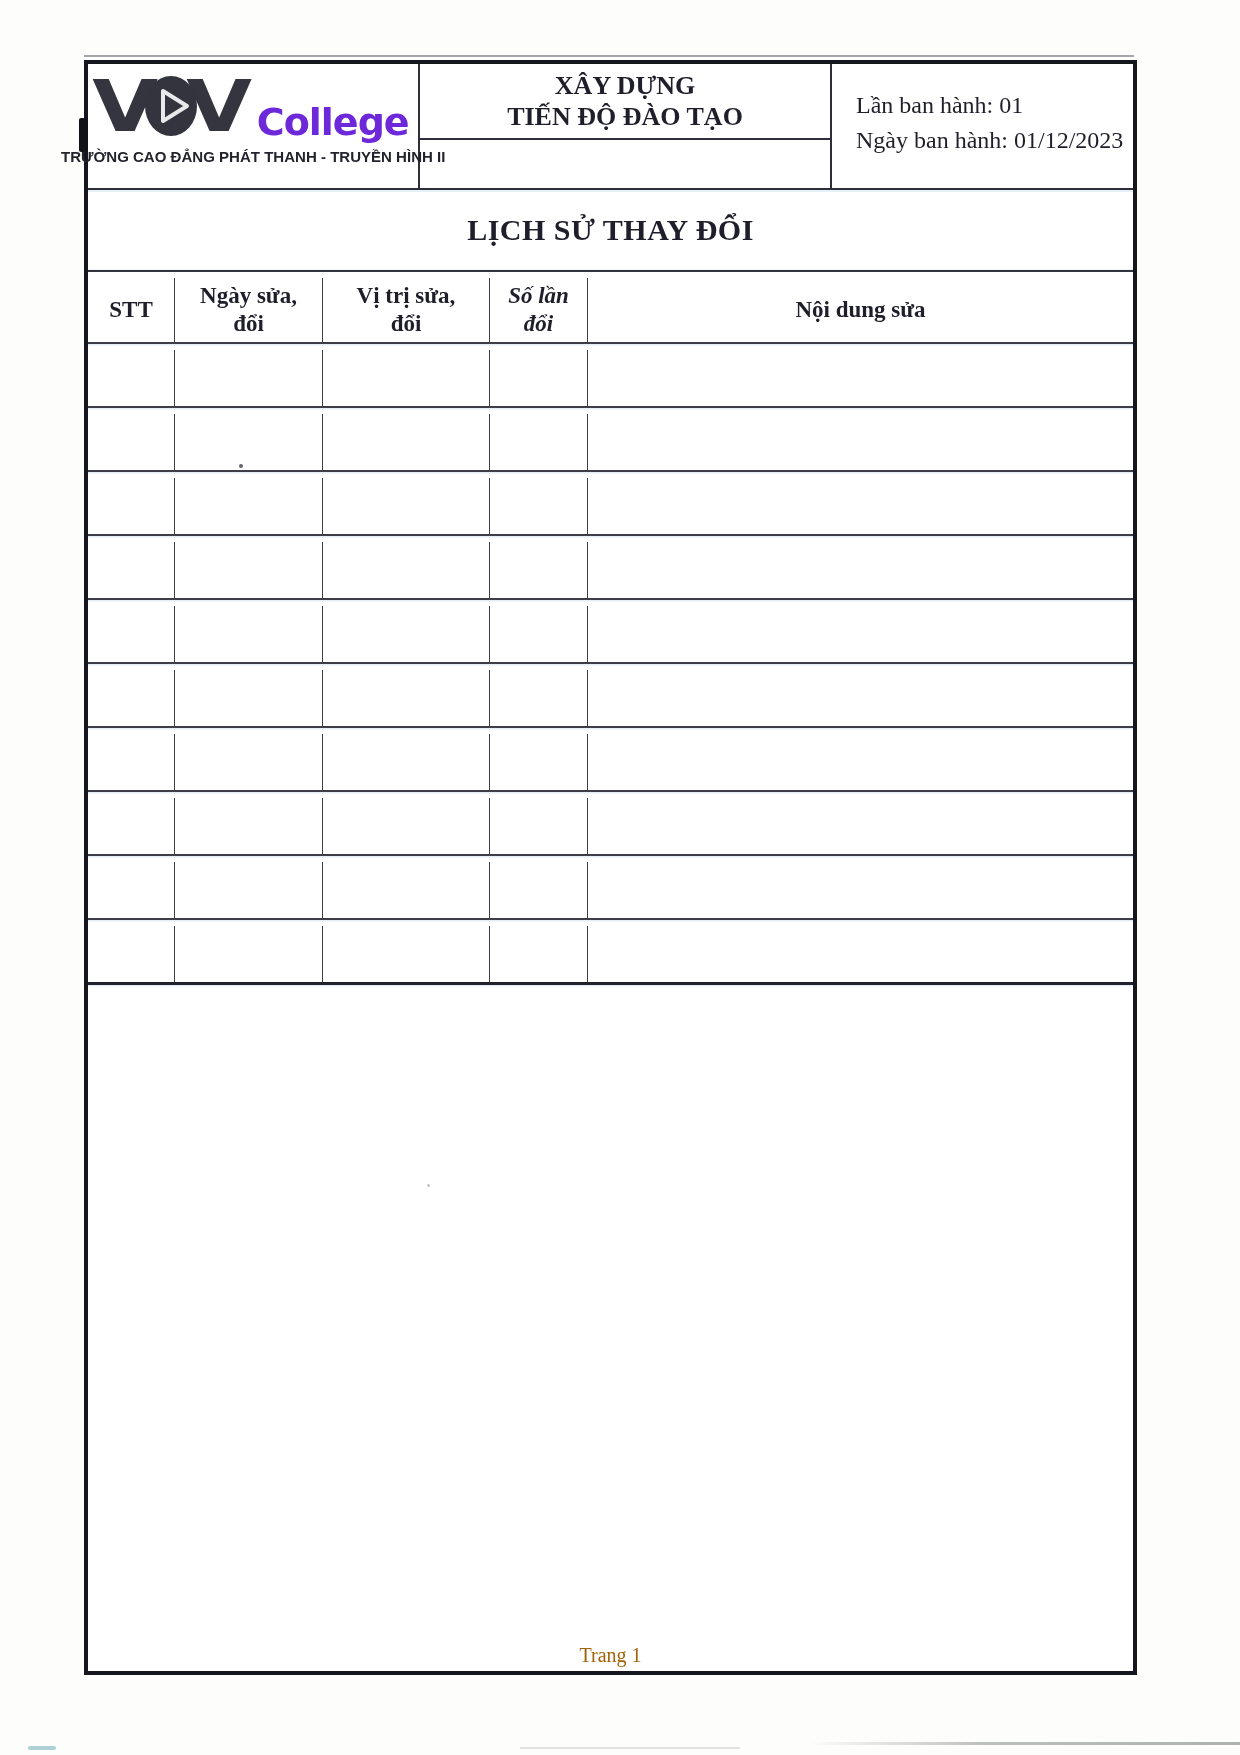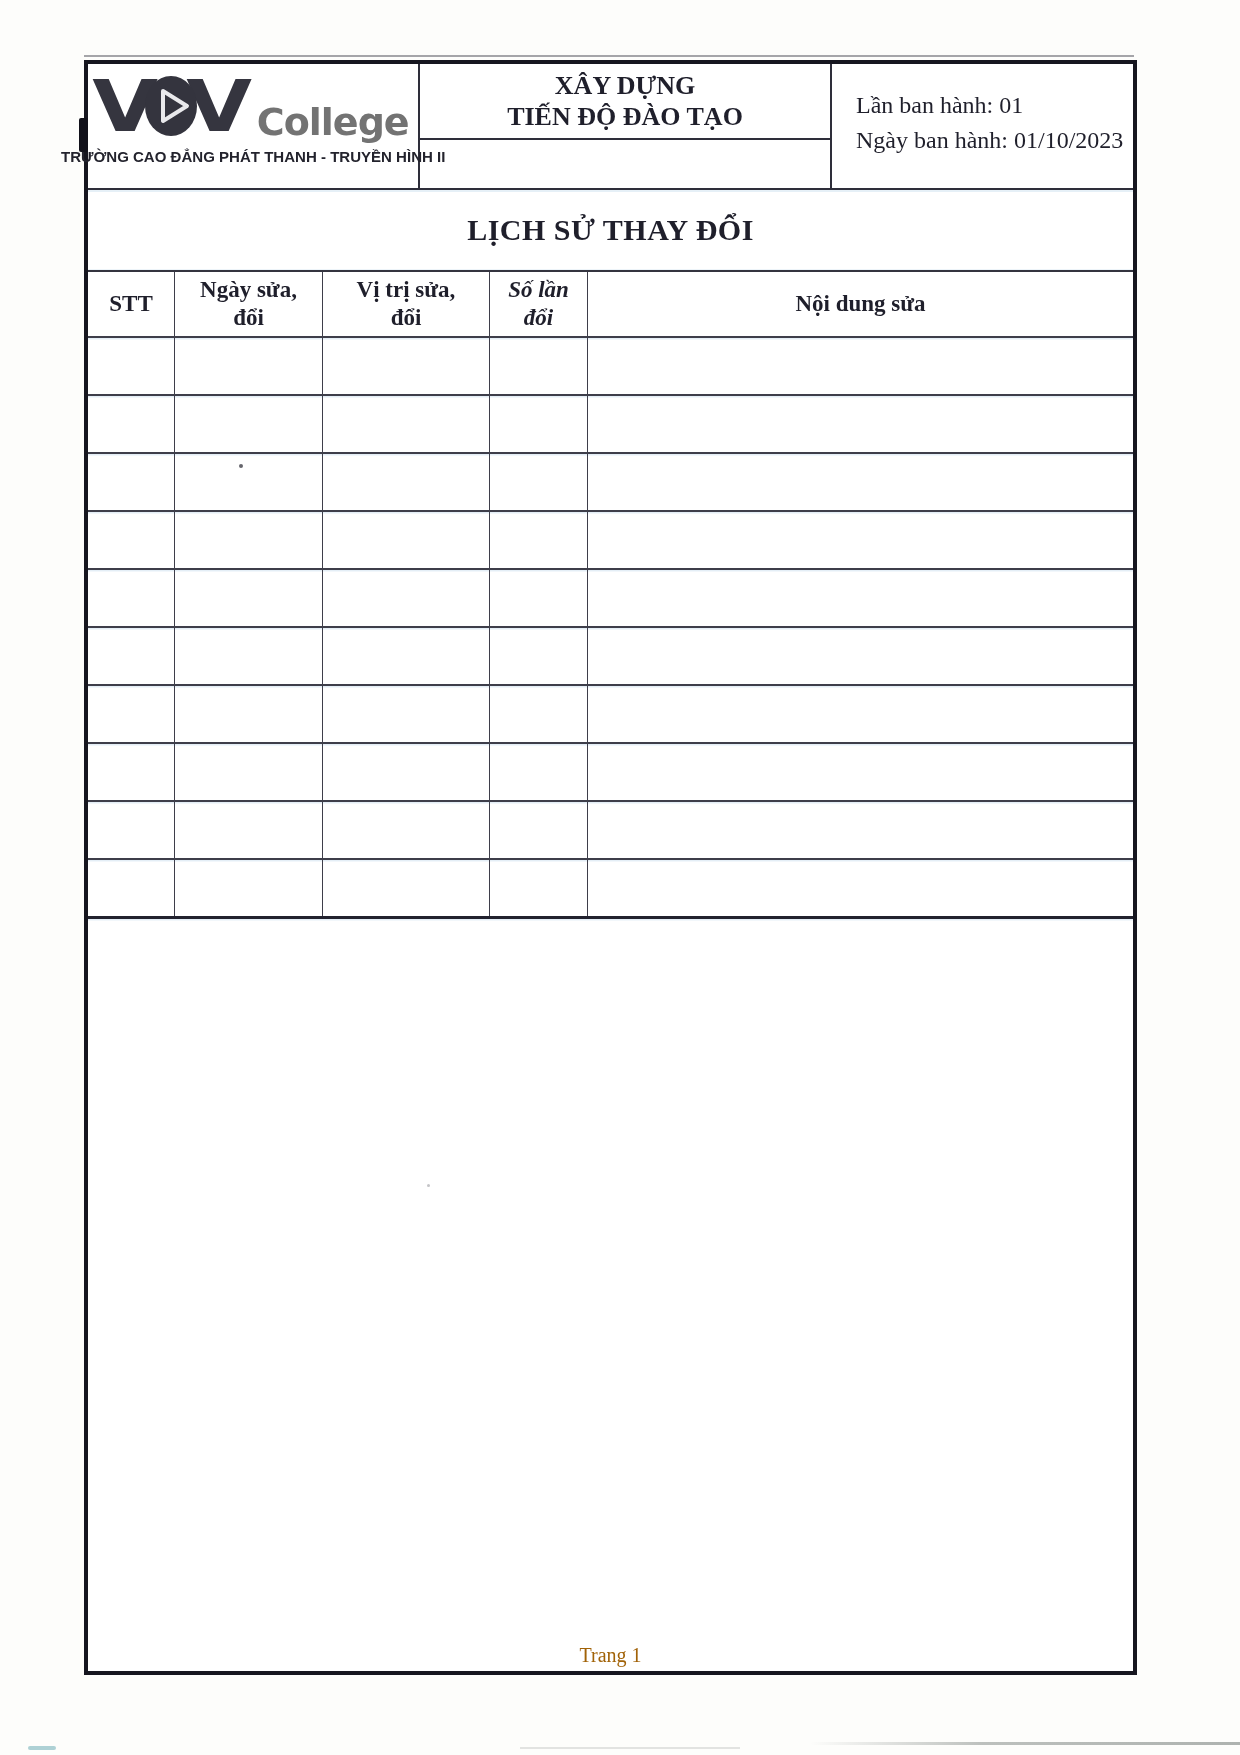--- a/index.html
+++ b/index.html
@@ -29,21 +29,21 @@
     padding-top:9px;
   }
   .vov-row{display:flex;align-items:center;justify-content:center;line-height:.9;}
   .vov-letter{
     font-family:"DejaVu Sans", sans-serif;font-weight:900;font-size:72px;
     color:#35353f;transform:scaleX(1.18);letter-spacing:-2px;
   }
   .vov-o{margin:0 -9px;position:relative;z-index:2;display:block;}
   .college-word{
     font-family:"DejaVu Sans", sans-serif;font-weight:bold;font-size:38px;
-    color:#737373;letter-spacing:-1px;align-self:flex-end;
+    color:#6d28d9;letter-spacing:-1px;align-self:flex-end;
     margin-left:12px;margin-bottom:0px;
   }
   .logo-subtitle{
     font-family:"Liberation Sans", sans-serif;font-weight:bold;font-size:15.5px;
     color:#23232d;margin-top:9px;white-space:nowrap;transform:scaleX(.97);
   }
   .title-cell{
     width:412px;flex:none;box-sizing:border-box;
     border-right:2px solid #2e2e3a;
     display:flex;flex-direction:column;
@@ -69,21 +69,21 @@
   }
   .section-title{
     font-weight:bold;font-size:30px;letter-spacing:.5px;
   }
   
   .history-table{
     flex:none;border-top:2.5px solid #34343f;
     box-shadow:0 -1px 0 rgba(165,200,225,.2);
   }
   .t-row{display:flex;border-bottom:2px solid #3e3e4a;
-    box-shadow:0 1.5px 0 rgba(165,200,225,.3);}
+    box-shadow:0 1.5px 0 rgba(165,200,225,.3);margin-top:6px;}
   .t-row.t-header{height:64px;}
   .t-row.t-data{height:56px;}
   .t-row.t-last{border-bottom:3px solid #22222e;}
   .t-cell{box-sizing:border-box;border-right:1.6px solid #3e3e4a;flex:none;}
   .col-0{width:87px;}
   .col-1{width:148px;}
   .col-2{width:167px;}
   .col-3{width:98px;font-style:italic;}
   .col-4{flex:1;border-right:none;}
   .th{
@@ -129,21 +129,21 @@
 
     <div class="title-cell">
       <div class="title-vn">
         <span>XÂY DỰNG</span>
         <span>TIẾN ĐỘ ĐÀO TẠO</span>
       </div>
     </div>
 
     <div class="info-cell">
       <div>Lần ban hành: 01</div>
-      <div>Ngày ban hành: 01/10/2023</div>
+      <div>Ngày ban hành: 01/12/2023</div>
     </div>
 
   </div>
 
   <div class="section-title-band">
     <div class="section-title">LỊCH SỬ THAY ĐỔI</div>
   </div>
 
   <div class="history-table">
     <div class="t-row t-header">

